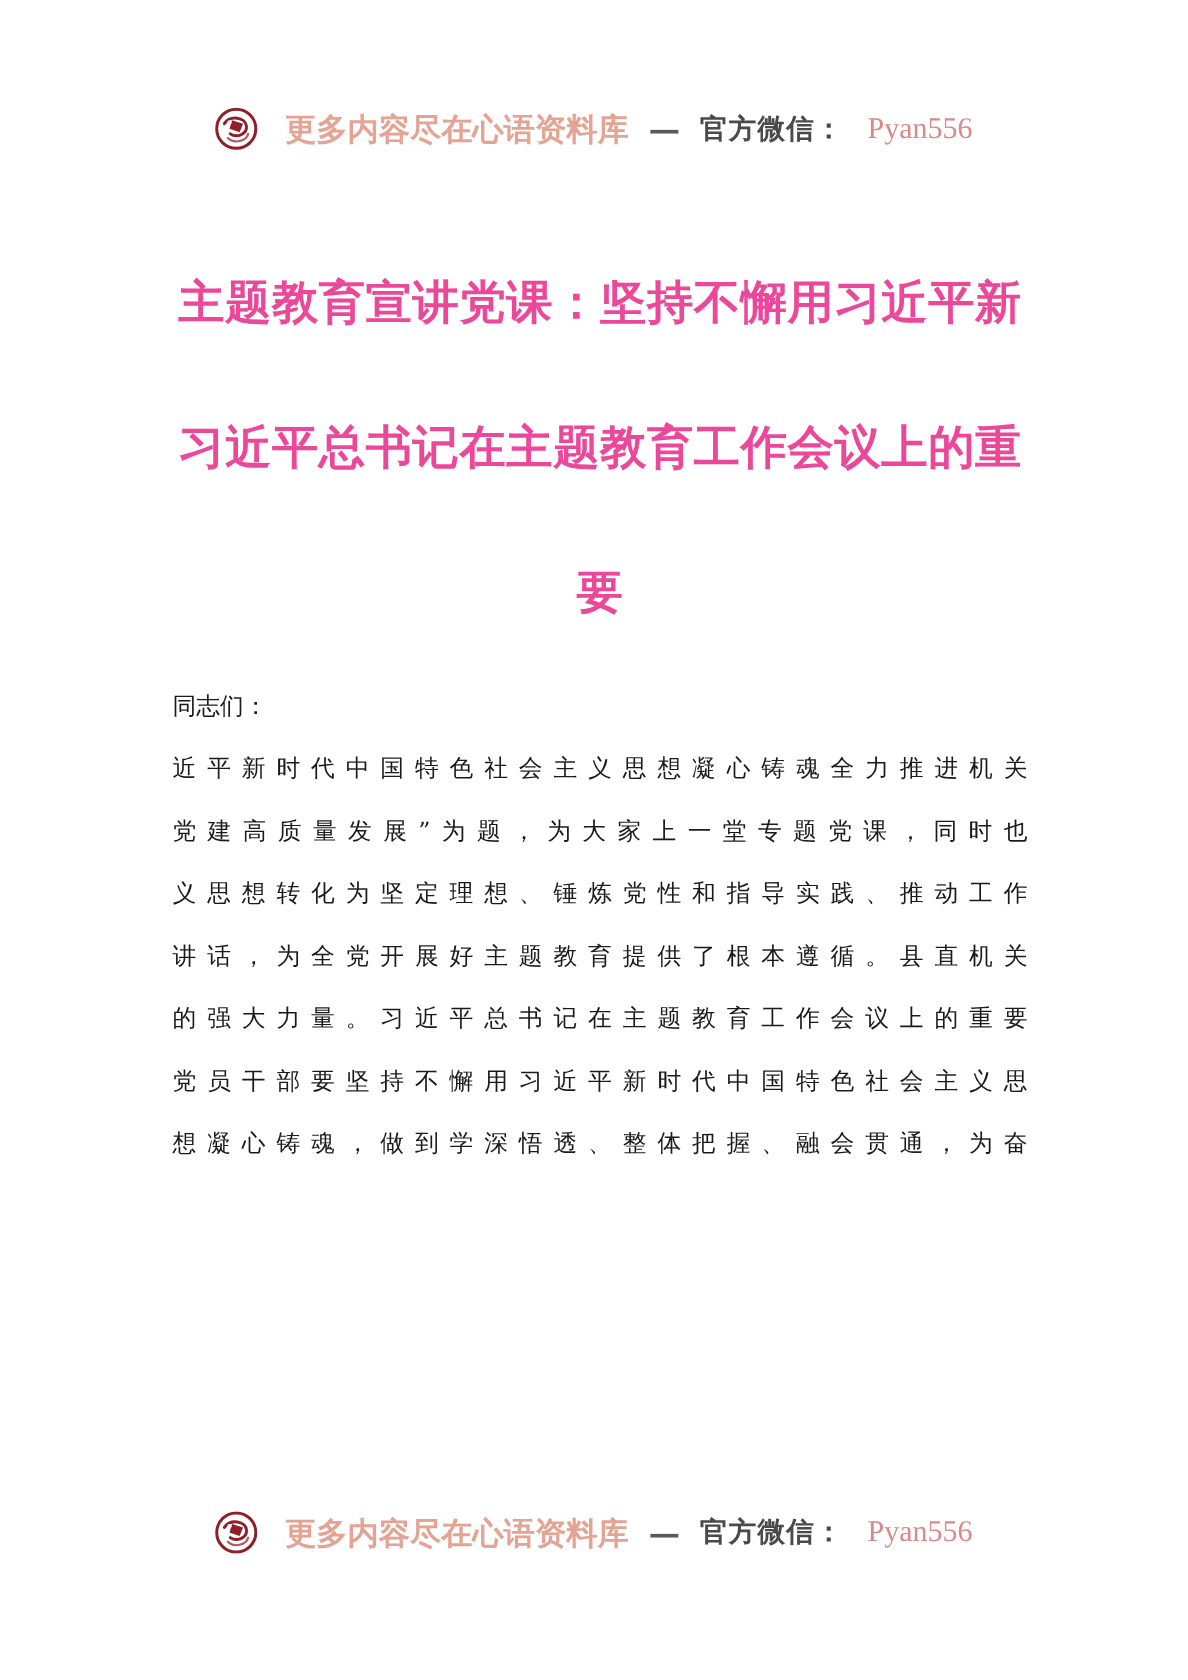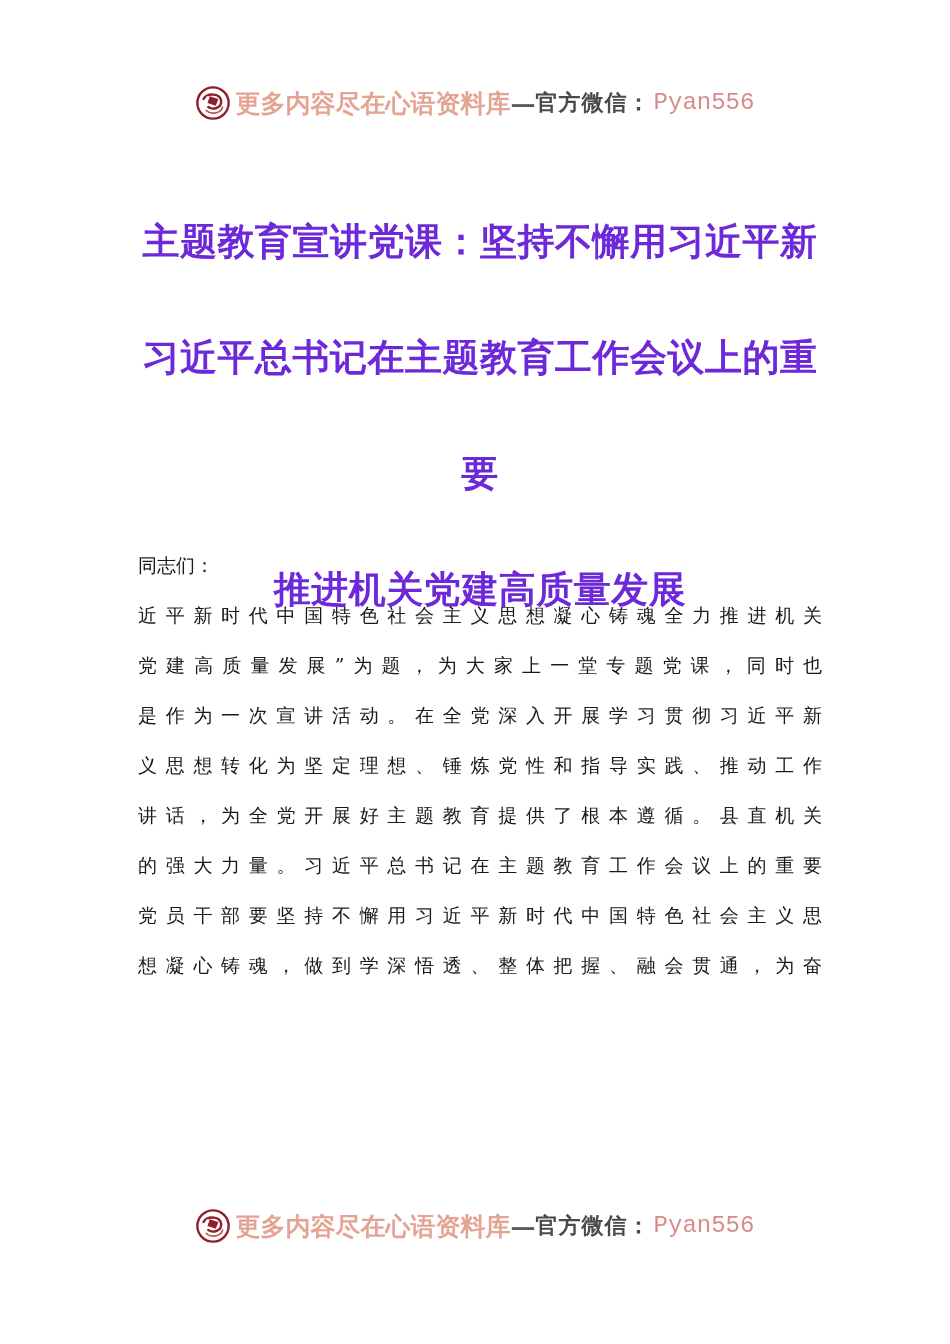--- a/index.html
+++ b/index.html
@@ -22,21 +22,21 @@
   }
 
   
   .watermark {
     position: absolute;
     left: 0;
     right: 0;
     display: flex;
     align-items: center;
     justify-content: center;
-    gap: 0px;
+    gap: 16px;
     white-space: nowrap;
     user-select: none;
   }
   .watermark.top { top: 86px; }
   .watermark.bottom { top: 1209px; }
 
   .wm-logo {
     width: 34px;
     height: 34px;
     flex: 0 0 34px;
@@ -61,39 +61,39 @@
   }
   .wm-text-wechat {
     font-family: Liberation Sans, sans-serif;
     font-size: 22px;
     font-weight: 700;
     color: #4a4a4a;
     line-height: 1;
     letter-spacing: 1px;
   }
   .wm-handle {
-    font-family: Liberation Mono, monospace;
+    font-family: Liberation Serif, serif;
     font-size: 24px;
     font-weight: 400;
     color: #d98a8a;
     line-height: 1;
     margin-left: 3px;
   }
 
   
   .doc-title {
     position: absolute;
     left: 138px;
     top: 158px;
     width: 684px;
     text-align: center;
     font-family: "DejaVu Serif", "Liberation Serif", serif;
     font-size: 37px;
     font-weight: 700;
-    color: #6d28d9;
+    color: #ec4899;
     line-height: 116px;
     letter-spacing: 0.5px;
   }
   .doc-title .tline { display: block; }
 
   
   .body-block {
     position: absolute;
     left: 138px;
     top: 540px;
@@ -131,28 +131,26 @@
     </svg>
     <span class="wm-text-cn">更多内容尽在心语资料库</span>
     <span class="wm-dash">—</span>
     <span class="wm-text-wechat">官方微信：</span>
     <span class="wm-handle">Pyan556</span>
   </div>
 
   <h1 class="doc-title">
     <span class="tline">主题教育宣讲党课：坚持不懈用习近平新</span>
     <span class="tline">习近平总书记在主题教育工作会议上的重要</span>
-    <span class="tline">推进机关党建高质量发展</span>
   </h1>
 
   <div class="body-block">
     <span class="body-line salutation">同志们：</span>
     <span class="body-line">近平新时代中国特色社会主义思想凝心铸魂全力推进机关</span>
     <span class="body-line">党建高质量发展”为题，为大家上一堂专题党课，同时也</span>
-    <span class="body-line">是作为一次宣讲活动。在全党深入开展学习贯彻习近平新</span>
     <span class="body-line">义思想转化为坚定理想、锤炼党性和指导实践、推动工作</span>
     <span class="body-line">讲话，为全党开展好主题教育提供了根本遵循。县直机关</span>
     <span class="body-line">的强大力量。习近平总书记在主题教育工作会议上的重要</span>
     <span class="body-line">党员干部要坚持不懈用习近平新时代中国特色社会主义思</span>
     <span class="body-line">想凝心铸魂，做到学深悟透、整体把握、融会贯通，为奋</span>
   </div>
 
   <div class="watermark bottom">
     <svg class="wm-logo" viewBox="0 0 100 100" aria-hidden="true">
       <circle cx="50" cy="50" r="46" fill="none" stroke="#8f1f28" stroke-width="7"></circle>

